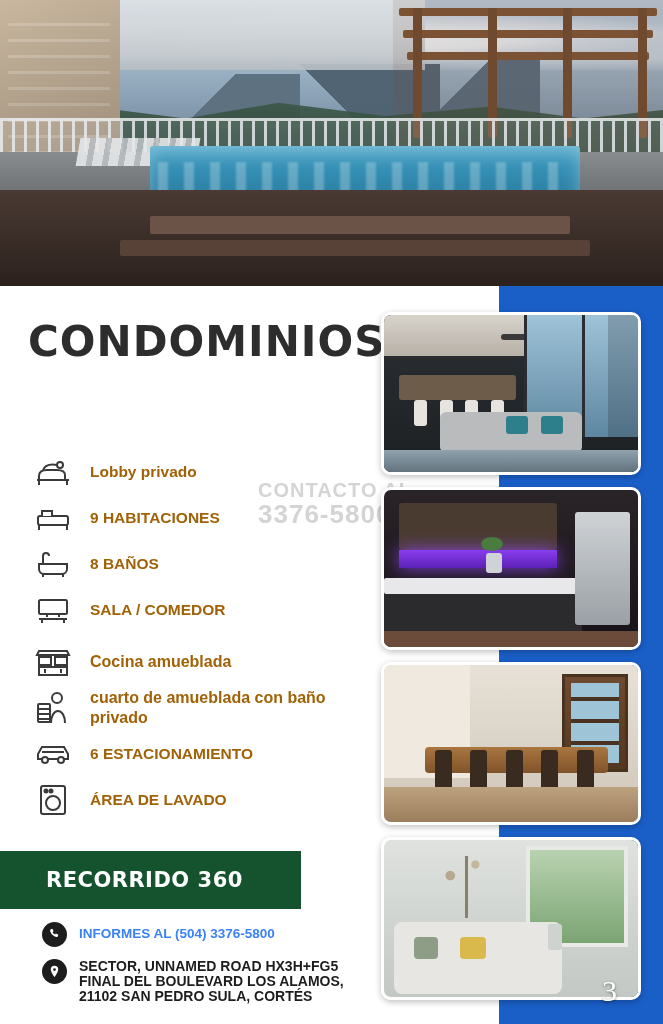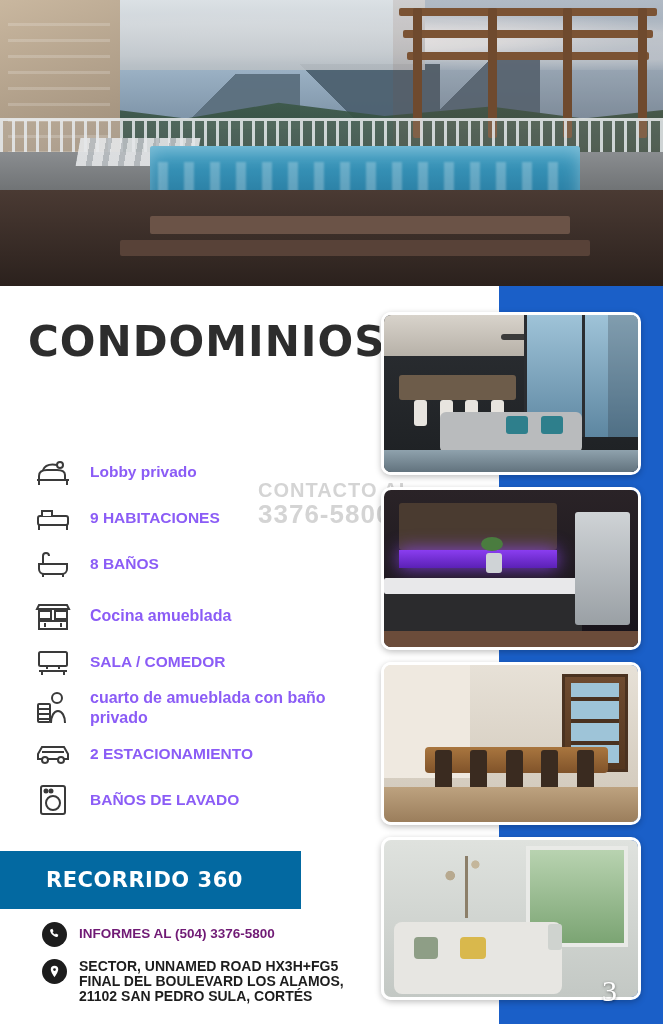--- a/index.html
+++ b/index.html
@@ -136,54 +136,54 @@
   .feature {
     display: flex; align-items: center; gap: 14px;
     margin-bottom: 6px; min-height: 40px;
   }
   .feature .ico {
     width: 46px; height: 40px; flex: 0 0 46px;
     display: flex; align-items: center; justify-content: center;
     color: #3a3a3a;
   }
   .feature .txt {
-    font-size: 15.5px; color: #8b5cf6; font-weight: 600;
+    font-size: 15.5px; color: #a16207; font-weight: 600;
     line-height: 20px;
   }
   .feature.big .txt { font-size: 16px; }
 
   
   .watermark {
     position: absolute; left: 258px; top: 478px;
     color: rgba(160,160,160,.45);
     font-size: 20px; font-weight: 700; letter-spacing: 1px;
     line-height: 24px; pointer-events: none;
   }
   .watermark .l2 { font-size: 26px; }
 
   
   .recorrido {
     position: absolute; left: 0; top: 851px; width: 301px; height: 58px;
-    background: #0369a1;
+    background: #14532d;
     display: flex; align-items: center;
   }
   .recorrido span {
     color: #fff; font-size: 21px; font-weight: 700; letter-spacing: .5px;
     padding-left: 46px; font-family: "DejaVu Sans", sans-serif;
   }
 
   
   .contact { position: absolute; left: 42px; top: 922px; width: 320px; }
   .contact .row { display: flex; align-items: flex-start; gap: 12px; margin-bottom: 12px; }
   .contact .badge {
     width: 25px; height: 25px; border-radius: 50%; background: #1d1d1d;
     display: flex; align-items: center; justify-content: center; flex: 0 0 25px;
     color: #fff;
   }
-  .contact .phone-txt { font-size: 13.5px; font-weight: 700; color: #701a75; padding-top: 4px; }
+  .contact .phone-txt { font-size: 13.5px; font-weight: 700; color: #3b82f6; padding-top: 4px; }
   .contact .addr-txt { font-size: 14px; font-weight: 700; color: #1d1d1d; line-height: 15px; }
 
   
   .photo {
     position: absolute; right: 22px; width: 260px;
     border: 3px solid #ffffff; border-radius: 10px;
     overflow: hidden; box-shadow: 0 2px 6px rgba(0,0,0,.25);
   }
   #photo-living { top: 312px; height: 163px; }
   #photo-kitchen { top: 487px; height: 163px; }
@@ -339,43 +339,43 @@
       <span class="ico">
         <svg width="34" height="32" viewBox="0 0 34 32" fill="none" stroke="#3a3a3a" stroke-width="2">
           <path d="M3 16h28v5a5 5 0 0 1-5 5H8a5 5 0 0 1-5-5v-5z" fill="#fff"></path>
           <path d="M7 16V8a3 3 0 0 1 6 0"></path>
           <path d="M7 26v3M27 26v3"></path>
         </svg>
       </span>
       <span class="txt">8 BAÑOS</span>
     </div>
 
+    <div class="feature">
+      <span class="ico">
+        <svg width="38" height="30" viewBox="0 0 38 30" fill="none" stroke="#3a3a3a" stroke-width="2">
+          <rect x="5" y="5" width="28" height="14" rx="1.5" fill="#fff"></rect>
+          <path d="M13 19v3M25 19v3M5 24h28M8 24v4M30 24v4"></path>
+        </svg>
+      </span>
+      <span class="txt">SALA / COMEDOR</span>
+    </div>
+
     <div class="feature big" style="margin-top:12px;">
       <span class="ico">
         <svg width="40" height="34" viewBox="0 0 40 34" fill="none" stroke="#3a3a3a" stroke-width="2">
           <path d="M4 10h32M6 6h28l2 4H4l2-4z" fill="#fff"></path>
           <rect x="6" y="12" width="12" height="8" fill="#fff"></rect>
           <rect x="22" y="12" width="12" height="8" fill="#fff"></rect>
           <rect x="6" y="22" width="28" height="8" fill="#fff"></rect>
           <path d="M12 24v4M28 24v4"></path>
         </svg>
       </span>
       <span class="txt">Cocina amueblada</span>
     </div>
 
-    <div class="feature">
-      <span class="ico">
-        <svg width="38" height="30" viewBox="0 0 38 30" fill="none" stroke="#3a3a3a" stroke-width="2">
-          <rect x="5" y="5" width="28" height="14" rx="1.5" fill="#fff"></rect>
-          <path d="M13 19v3M25 19v3M5 24h28M8 24v4M30 24v4"></path>
-        </svg>
-      </span>
-      <span class="txt">SALA / COMEDOR</span>
-    </div>
-
     <div class="feature big">
       <span class="ico">
         <svg width="40" height="36" viewBox="0 0 40 36" fill="none" stroke="#3a3a3a" stroke-width="2">
           <circle cx="24" cy="8" r="5" fill="#fff"></circle>
           <path d="M18 33c0-7 3-12 7-12s7 5 7 12" fill="#fff"></path>
           <rect x="5" y="14" width="12" height="18" rx="1" fill="#fff"></rect>
           <path d="M5 19h12M5 24h12M5 29h12"></path>
         </svg>
       </span>
       <span class="txt">cuarto de amueblada con baño privado</span>
@@ -383,33 +383,33 @@
 
     <div class="feature">
       <span class="ico">
         <svg width="40" height="30" viewBox="0 0 40 30" fill="none" stroke="#3a3a3a" stroke-width="2">
           <path d="M5 20h30v-5l-4-7H9l-4 7v5z" fill="#fff"></path>
           <circle cx="12" cy="21" r="3" fill="#fff"></circle>
           <circle cx="28" cy="21" r="3" fill="#fff"></circle>
           <path d="M9 13h22"></path>
         </svg>
       </span>
-      <span class="txt">2 ESTACIONAMIENTO</span>
+      <span class="txt">6 ESTACIONAMIENTO</span>
     </div>
 
     <div class="feature">
       <span class="ico">
         <svg width="34" height="34" viewBox="0 0 34 34" fill="none" stroke="#3a3a3a" stroke-width="2">
           <rect x="5" y="3" width="24" height="28" rx="2" fill="#fff"></rect>
           <circle cx="17" cy="20" r="7"></circle>
           <circle cx="10" cy="8" r="1.5" fill="#3a3a3a"></circle>
           <circle cx="15" cy="8" r="1.5" fill="#3a3a3a"></circle>
         </svg>
       </span>
-      <span class="txt">BAÑOS DE LAVADO</span>
+      <span class="txt">ÁREA DE LAVADO</span>
     </div>
   </div>
 
   <div class="watermark">
     <div>CONTACTO AL</div>
     <div class="l2">3376-5800</div>
   </div>
 
   <div class="recorrido">
     <span>RECORRIDO 360</span>

